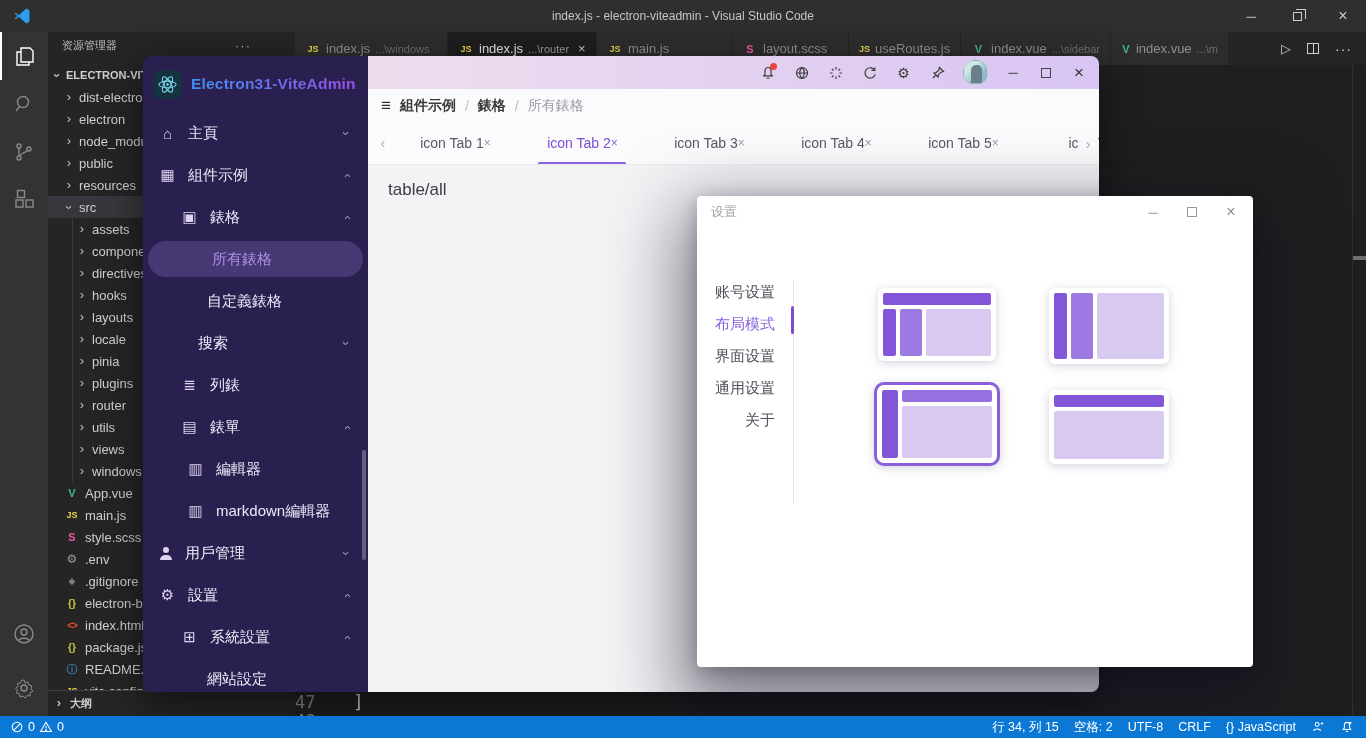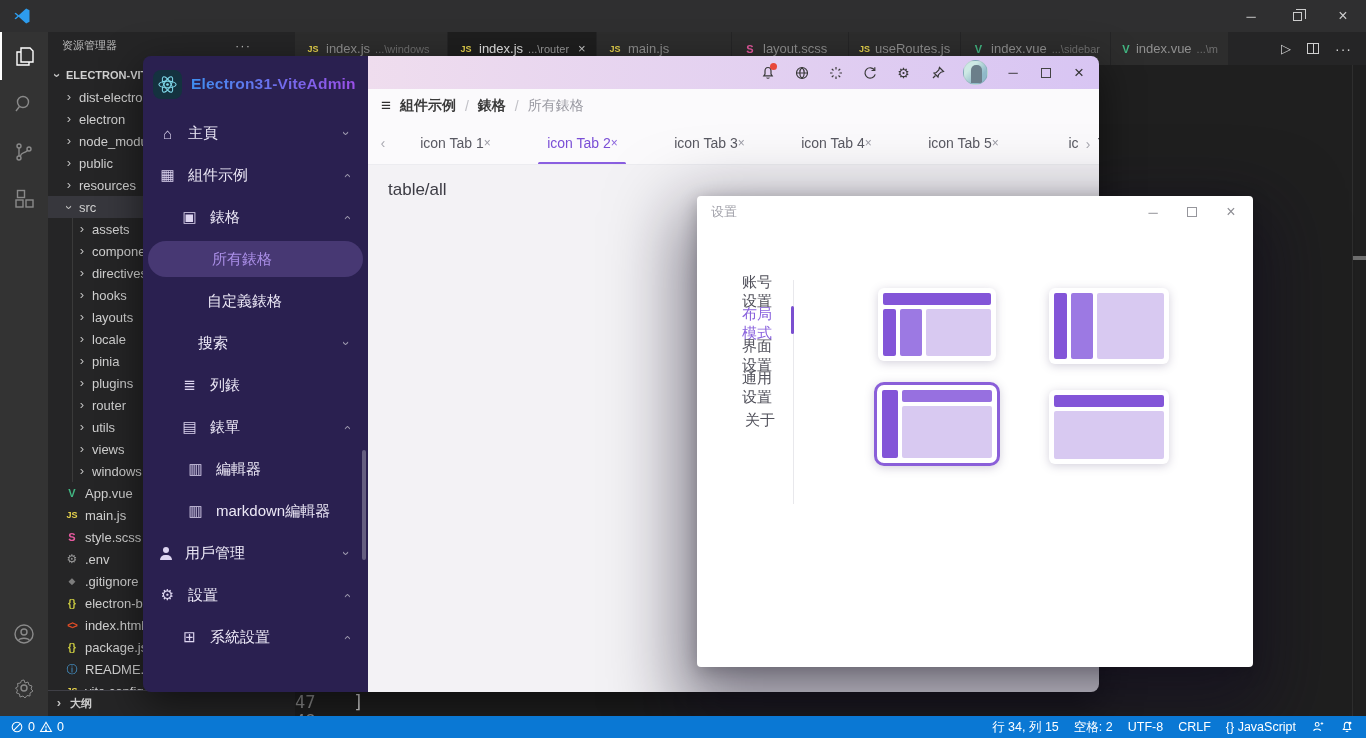--- a/index.html
+++ b/index.html
@@ -164,21 +164,21 @@
     border-radius:4px; z-index:20;
     box-shadow:0 30px 70px 18px rgba(18,12,34,.5), 0 4px 18px rgba(0,0,0,.25); }
   .dlg-titlebar { height:32px; display:flex; align-items:center; padding:0 14px; }
   .dlg-title { font-size:13px; color:#a2a2aa; }
   .dlg-controls { margin-left:auto; display:flex; align-items:center; gap:23px; }
   .dlg-ctrl { color:#8e8e94; font-size:13px; display:flex; align-items:center; justify-content:center; width:16px; }
   .dlg-ctrl.close { font-size:16px; }
   .dlg-max { width:10px; height:10px; border:1.2px solid #96969c; }
   .dlg-menu { position:absolute; left:18px; top:80px; width:60px; }
   .dlg-mi { height:32px; display:flex; align-items:center; justify-content:flex-end;
-    font-size:15px; color:#50505a;margin-left:27px; }
+    font-size:15px; color:#50505a; }
   .dlg-mi.active { color:#8a63dd; }
   .dlg-divider { position:absolute; left:96px; top:84px; width:1px; height:224px; background:#e8e8ec; }
   .dlg-indicator { position:absolute; left:93.5px; top:110px; width:3px; height:28px;
     background:#7a4fd0; border-radius:2px; }
 
   .t-card { position:absolute; background:#fff; border-radius:6px; padding:5px;
     display:flex; flex-direction:column; gap:4px; box-shadow:0 2px 10px rgba(100,90,130,.28); }
   .t-card.selected { border:3px solid #8a5fd9; border-radius:10px; }
   .t-top { height:12px; border-radius:2px; background:#8355d8; flex:none; }
   .t-top.mid { background:#9770e0; }
@@ -195,20 +195,21 @@
 </style>
 </head>
 <body>
 
 <div class="screen">
 
   <div class="vsc-titlebar">
     <svg class="vsc-logo" viewBox="0 0 24 24">
       <path d="M17 3 L8 11 L4.5 8.2 L3 9 L6.5 12 L3 15 L4.5 15.8 L8 13 L17 21 L21 19 V5 Z" fill="#2d9ced"></path>
     </svg>
+    <div class="vsc-title">index.js - electron-viteadmin - Visual Studio Code</div>
     <div class="vsc-controls">
       <div class="vsc-ctrl">─</div>
       <div class="vsc-ctrl">
           <span class="restore-box"></span>
         </div>
       <div class="vsc-ctrl" style="font-size:16px;">×</div>
     </div>
   </div>
 
   <div class="vsc-activitybar">
@@ -546,20 +547,23 @@
           </div>
           <div class="menu-item lvl1">
             <span class="mi-icon">⚙</span>
             <span class="mi-label">設置</span>
             <span class="mchev up">›</span>
           </div>
           <div class="menu-item lvl2">
             <span class="mi-icon">⊞</span>
             <span class="mi-label">系統設置</span>
             <span class="mchev up">›</span>
+          </div>
+          <div class="menu-item lvl3 noicon">
+            <span class="mi-label">網站設定</span>
           </div>
         </nav>
       <div class="sb-scrollthumb"></div>
     </aside>
 
     <div class="app-main">
       <div class="app-titlebar">
         <span class="at-icon">
           <svg viewBox="0 0 16 16">
               <path d="M8 2.5 C5.8 2.5 5 4.2 5 6 V9 L3.8 10.8 H12.2 L11 9 V6 C11 4.2 10.2 2.5 8 2.5 Z"></path>

